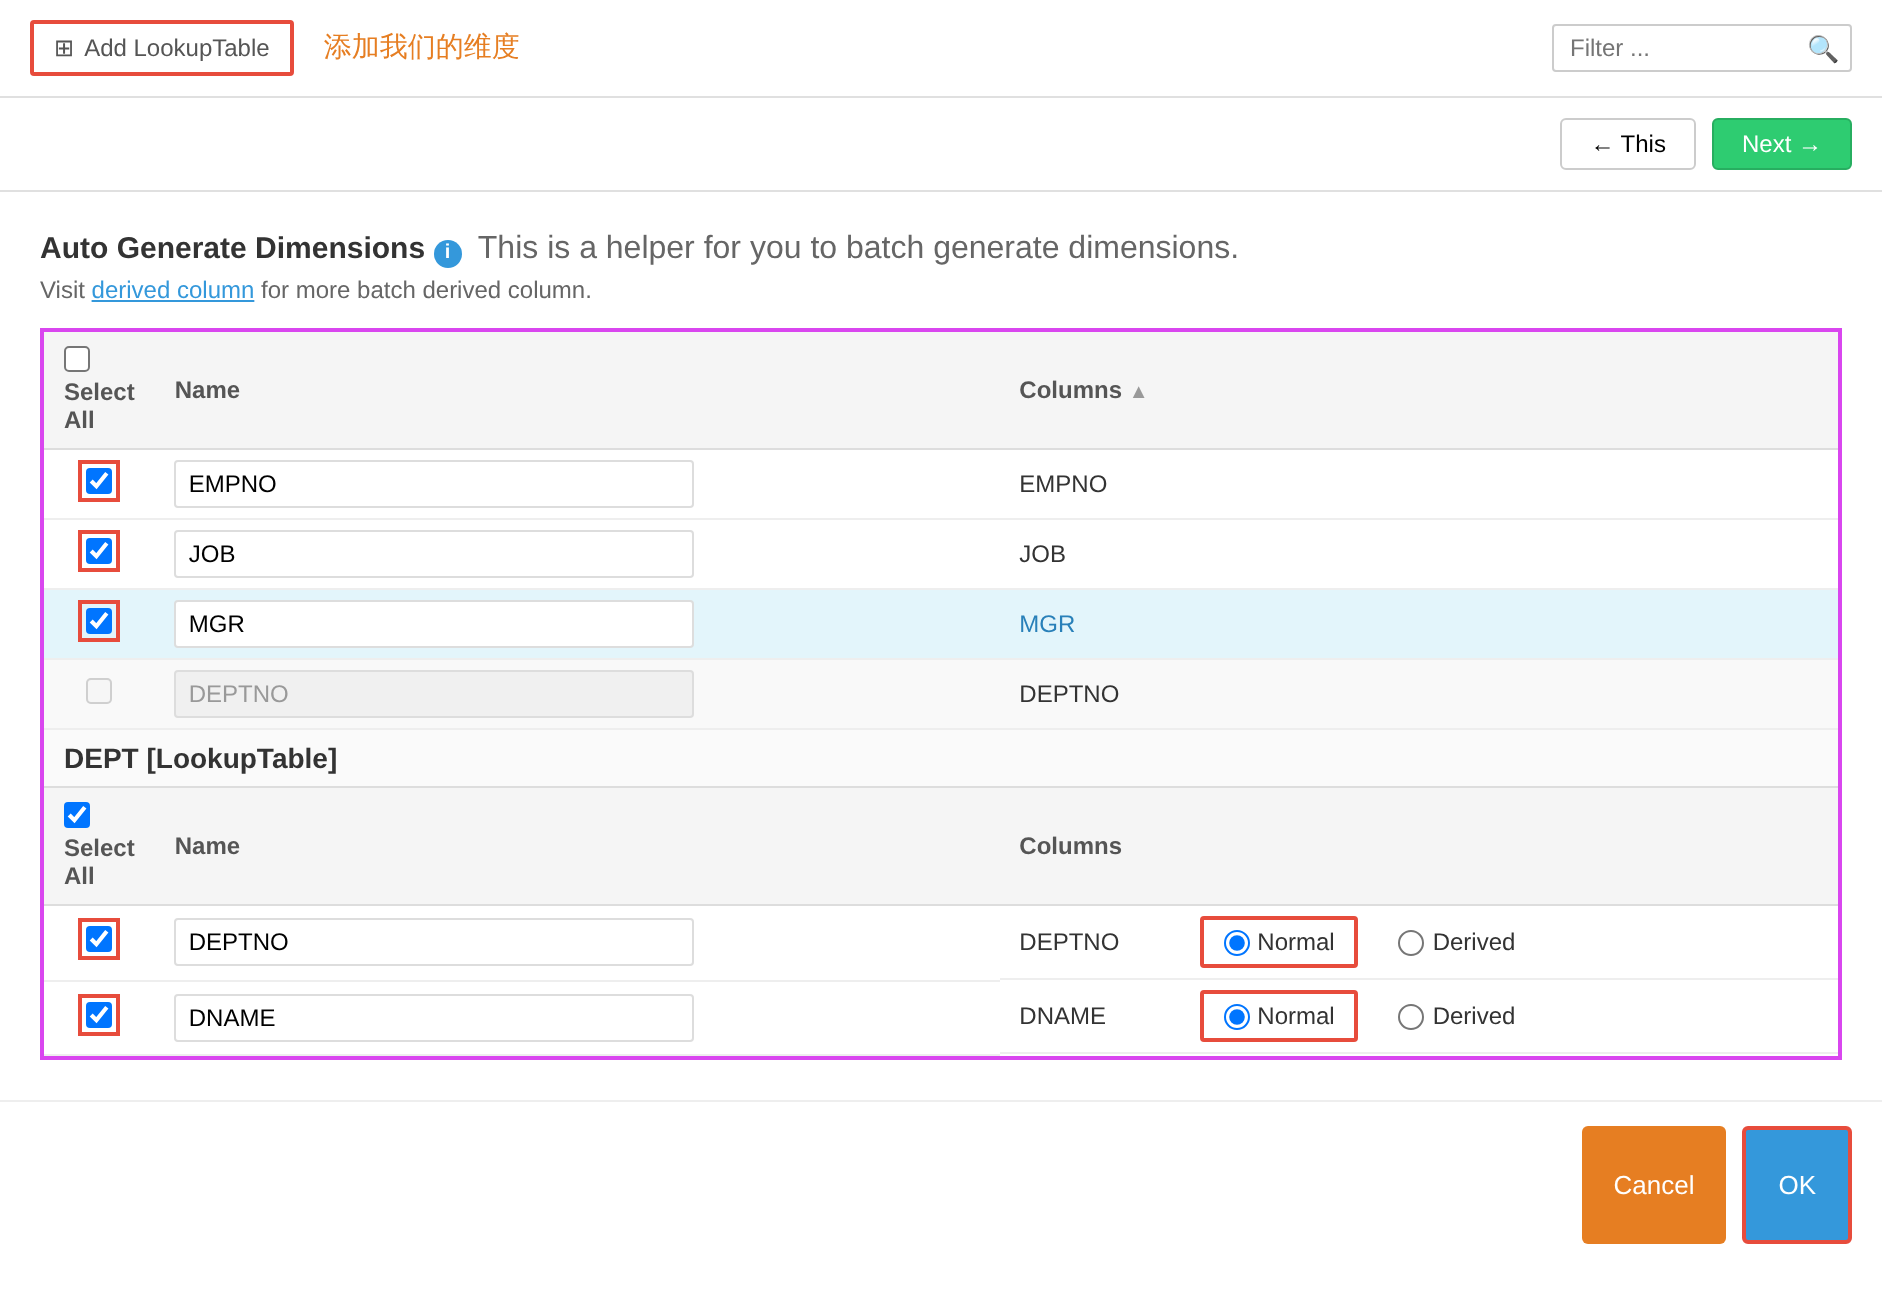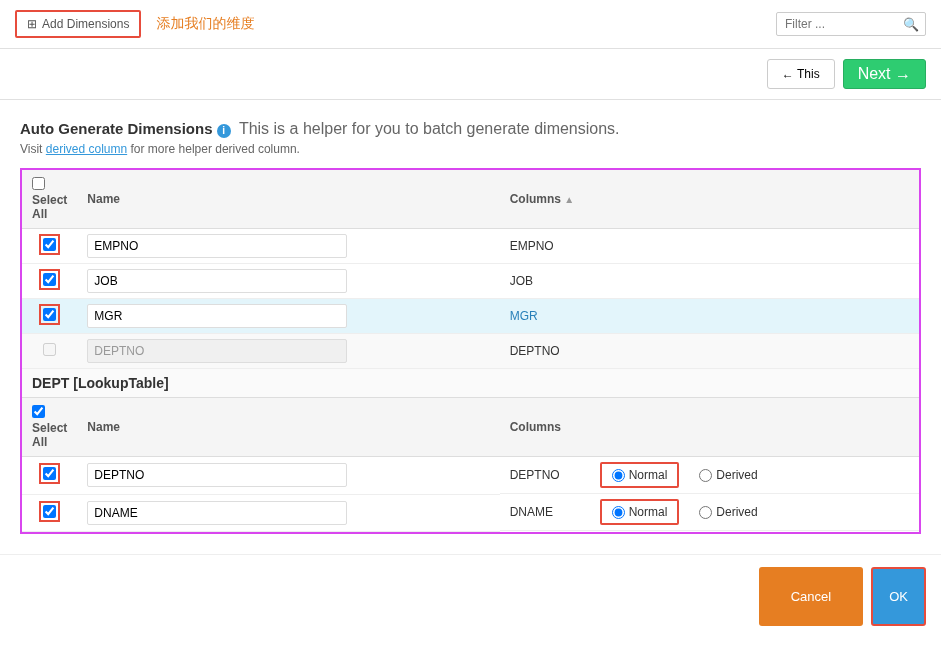--- a/index.html
+++ b/index.html
@@ -88,21 +88,21 @@
       display: flex;
       align-items: center;
       gap: 4px;
     }
 
     .btn-next {
       background: #2ecc71;
       border: 1px solid #27ae60;
       color: #fff;
       padding: 5px 14px;
-      font-size: 16px;
+      font-size: 12px;
       cursor: pointer;
       border-radius: 3px;
       display: flex;
       align-items: center;
       gap: 4px;
     }
 
     
     .main-content {
       padding: 20px 20px 10px 20px;
@@ -243,21 +243,21 @@
       padding: 12px 15px;
       gap: 8px;
       border-top: 1px solid #eee;
       margin-top: 10px;
     }
 
     .btn-cancel {
       background: #e67e22;
       border: none;
       color: #fff;
-      padding: 6px 32px;
+      padding: 6px 16px;
       font-size: 13px;
       cursor: pointer;
       border-radius: 3px;
     }
 
     .btn-ok {
       background: #3498db;
       border: 2px solid #e74c3c;
       color: #fff;
       padding: 20px 16px;
@@ -271,21 +271,21 @@
   </style>
 </head>
 <body>
 
 <div class="page-container">
 
   <div class="header">
     <div class="header-left">
       <button class="add-dimensions-btn">
         <span>⊞</span>
-        <span>Add Dimensions</span>
+        <span>Add LookupTable</span>
       </button>
       <span class="header-title">添加我们的维度</span>
     </div>
     <div class="filter-input-wrap">
       <input class="filter-input" type="text" placeholder="Filter ..." style="">
       <span class="search-icon">🔍</span>
     </div>
   </div>
 
   <div class="nav-row">
@@ -300,21 +300,21 @@
   <div class="main-content">
 
     <div class="section-title">
       <span>Auto Generate Dimensions</span>
       <span class="info-icon">i</span>
       <span style="font-size:16px;font-weight:normal;color:#666;">This is a helper for you to batch generate dimensions.</span>
     </div>
     <div class="section-info">
       <span>Visit</span>
       <a class="derived-link">derived column</a>
-      <span>for more helper derived column.</span>
+      <span>for more batch derived column.</span>
     </div>
 
     <div class="table-wrapper">
       <table class="dim-table">
         <thead>
           <tr>
             <th class="checkbox-col">
               <input type="checkbox" style="">
               <span>Select All</span>
             </th>

